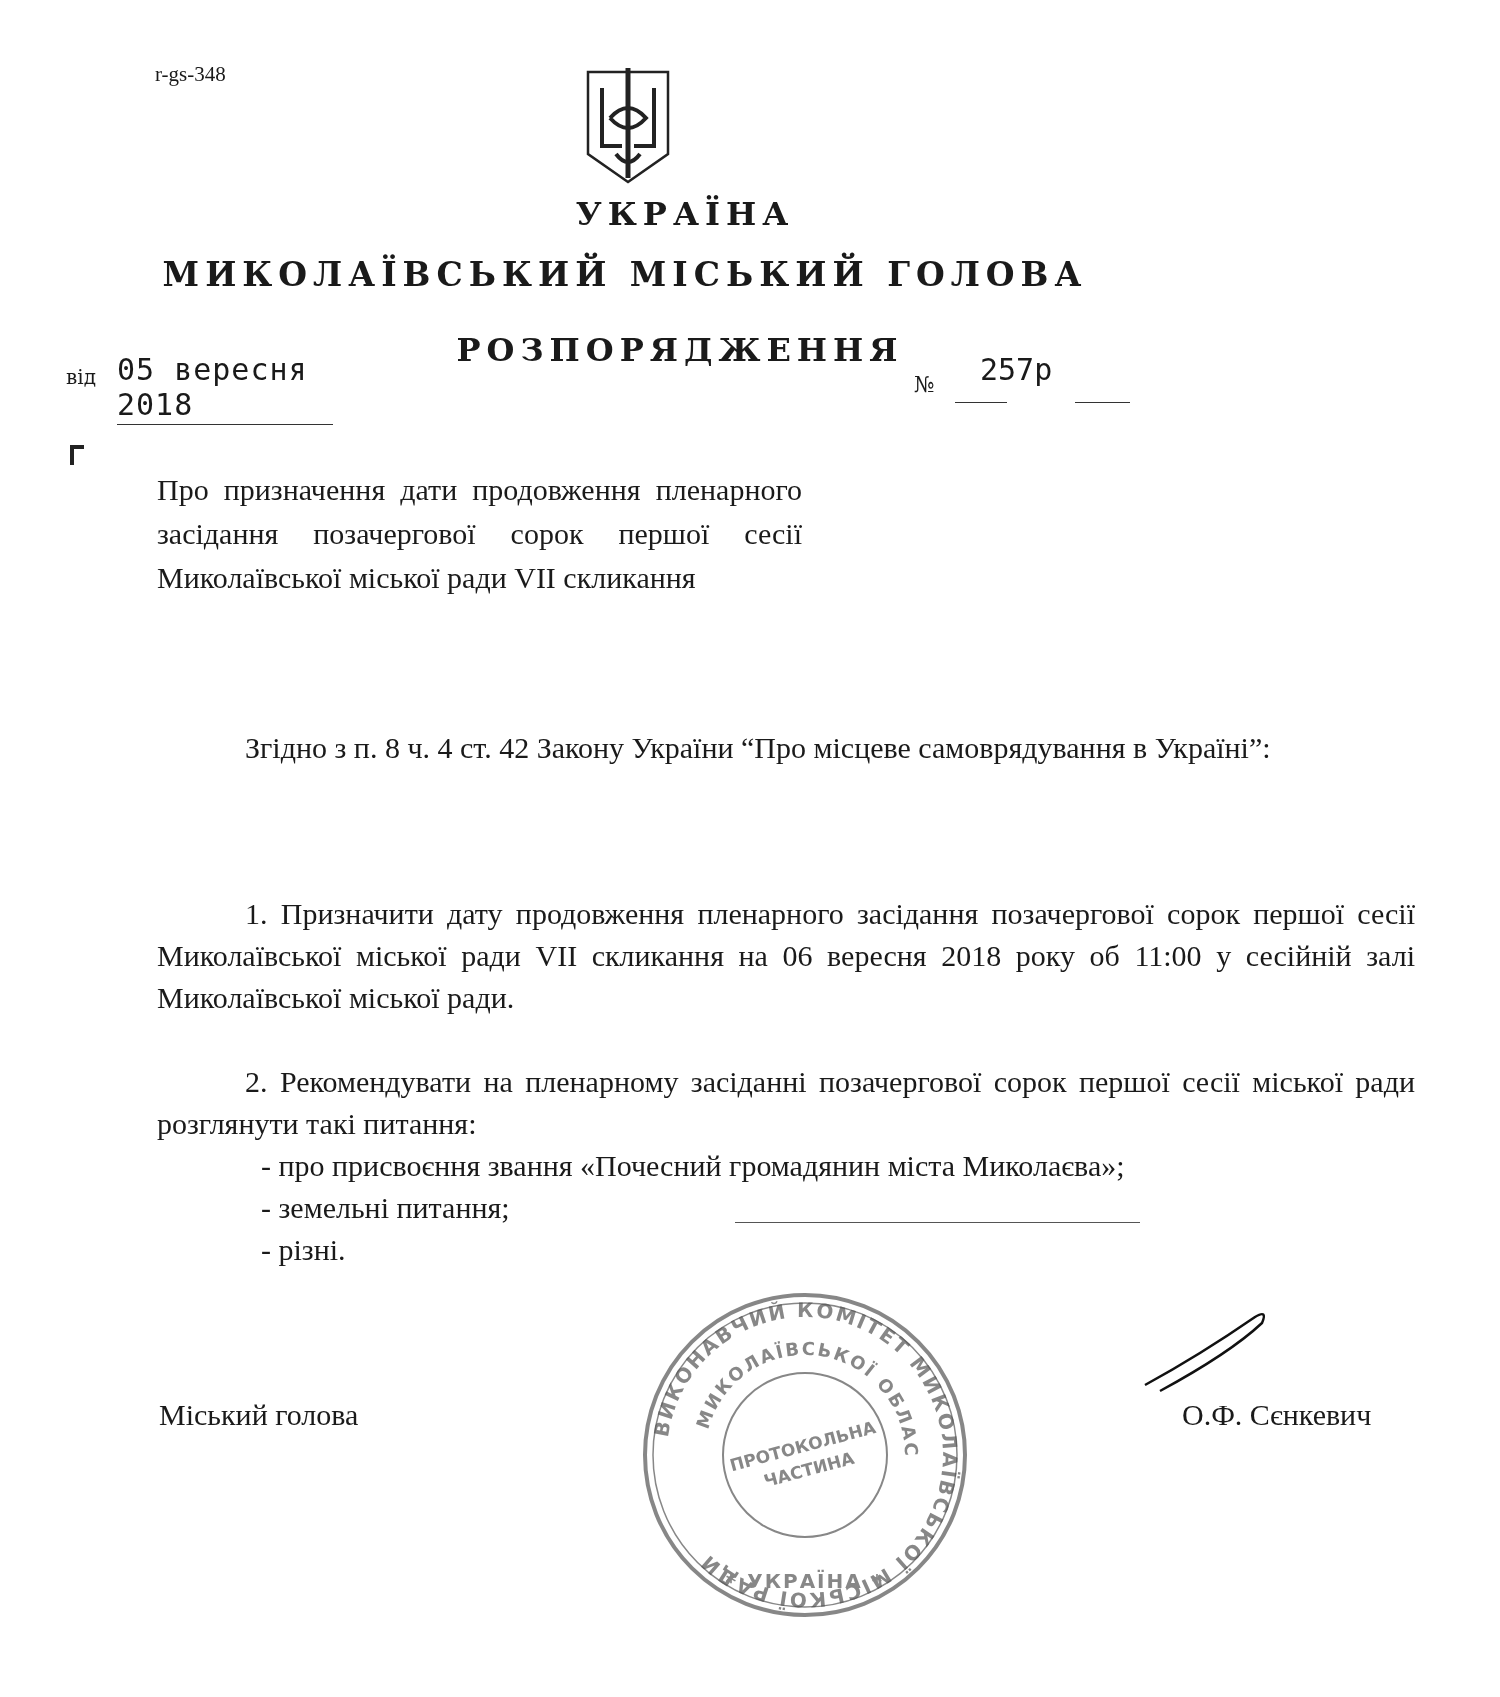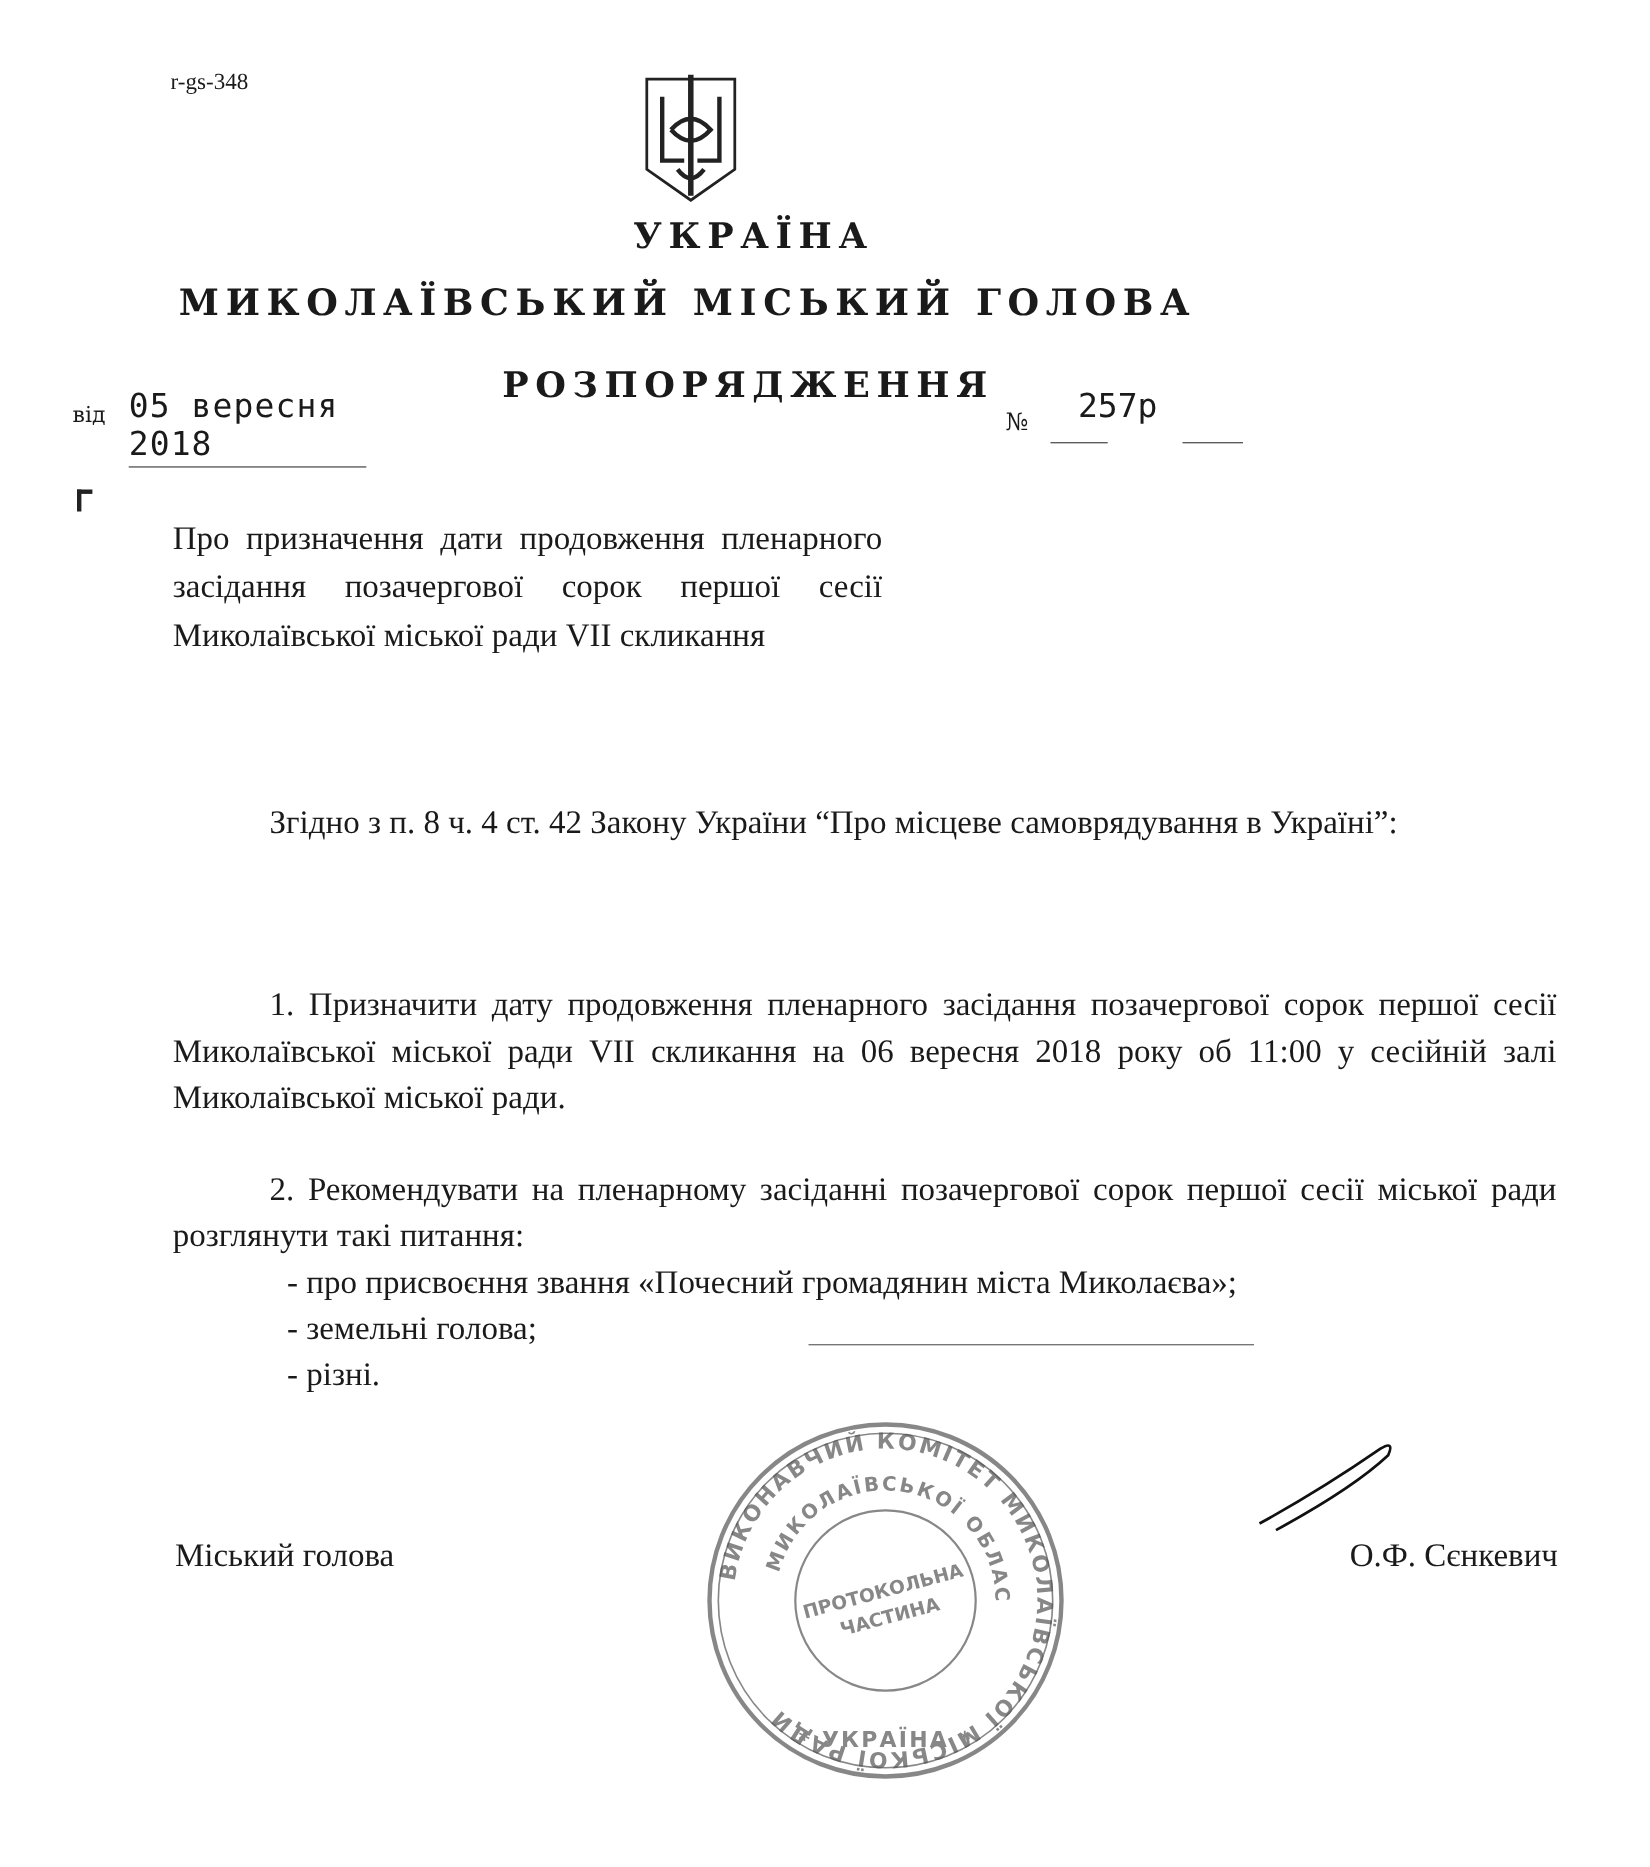--- a/index.html
+++ b/index.html
@@ -20,21 +20,21 @@
   .corner { left:70px; top:445px; width:10px; height:16px; border-left:4px solid #222; border-top:4px solid #222; }
   .subject { left:157px; top:468px; width:645px; font-size:30px; line-height:44px; text-align:justify; }
   .para { left:157px; width:1258px; font-size:30px; line-height:42px; text-align:justify; }
   .p-intro { top:727px; text-indent:88px; }
   .p-1 { top:893px; text-indent:88px; }
   .p-2 { top:1061px; text-indent:88px; }
   .list { left:245px; font-size:30px; line-height:42px;margin-left:16px; }
   .li1 { top:1145px; } .li2 { top:1187px; } .li3 { top:1229px; }
   .rule { left:735px; top:1222px; width:405px; border-top:1px solid #555; }
   .sign-title { left:159px; top:1398px; font-size:30px; }
-  .sign-name { left:1182px; top:1398px; font-size:30px;margin-left:45px; }
+  .sign-name { left:1182px; top:1398px; font-size:30px; }
   .stamp { left:640px; top:1290px; width:330px; height:330px; }
   .signature { left:1140px; top:1305px; width:140px; height:90px; }
 </style>
 </head>
 <body>
 
 <div class="abs code">r-gs-348</div>
 
 <svg class="abs emblem" viewBox="0 0 92 130">
   <path d="M6 14 H86 V96 L46 124 L6 96 Z" fill="none" stroke="#222" stroke-width="2.5"></path>
@@ -59,21 +59,21 @@
 
 <div class="abs corner"></div>
 
 <div class="abs subject">Про призначення дати продовження пленарного засідання позачергової сорок першої сесії Миколаївської міської ради VII скликання</div>
 
 <div class="abs para p-intro">Згідно з п. 8 ч. 4 ст. 42 Закону України “Про місцеве самоврядування в Україні”:</div>
 <div class="abs para p-1">1. Призначити дату продовження пленарного засідання позачергової сорок першої сесії Миколаївської міської ради VII скликання на 06 вересня 2018 року об 11:00 у сесійній залі Миколаївської міської ради.</div>
 <div class="abs para p-2">2. Рекомендувати на пленарному засіданні позачергової сорок першої сесії міської ради розглянути такі питання:</div>
 
 <div class="abs list li1">- про присвоєння звання «Почесний громадянин міста Миколаєва»;</div>
-<div class="abs list li2">- земельні голова;</div>
+<div class="abs list li2">- земельні питання;</div>
 <div class="abs list li3">- різні.</div>
 <div class="abs rule"></div>
 
 <div class="abs sign-title">Міський голова</div>
 <div class="abs sign-name">О.Ф. Сєнкевич</div>
 
 <svg class="abs stamp" viewBox="0 0 330 330">
   <defs>
     <path id="outerArc" d="M165,165 m-138,0 a138,138 0 1,1 276,0 a138,138 0 1,1 -276,0"></path>
     <path id="midArc" d="M165,165 m-100,0 a100,100 0 1,1 200,0"></path>

